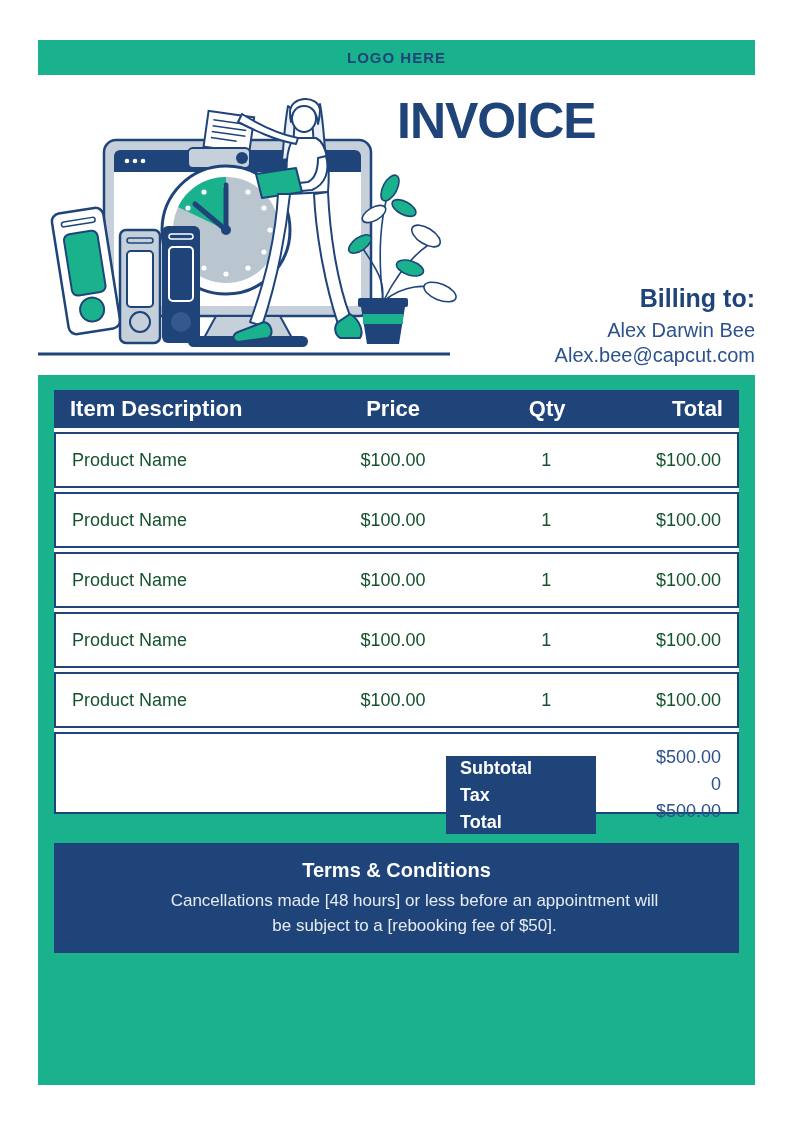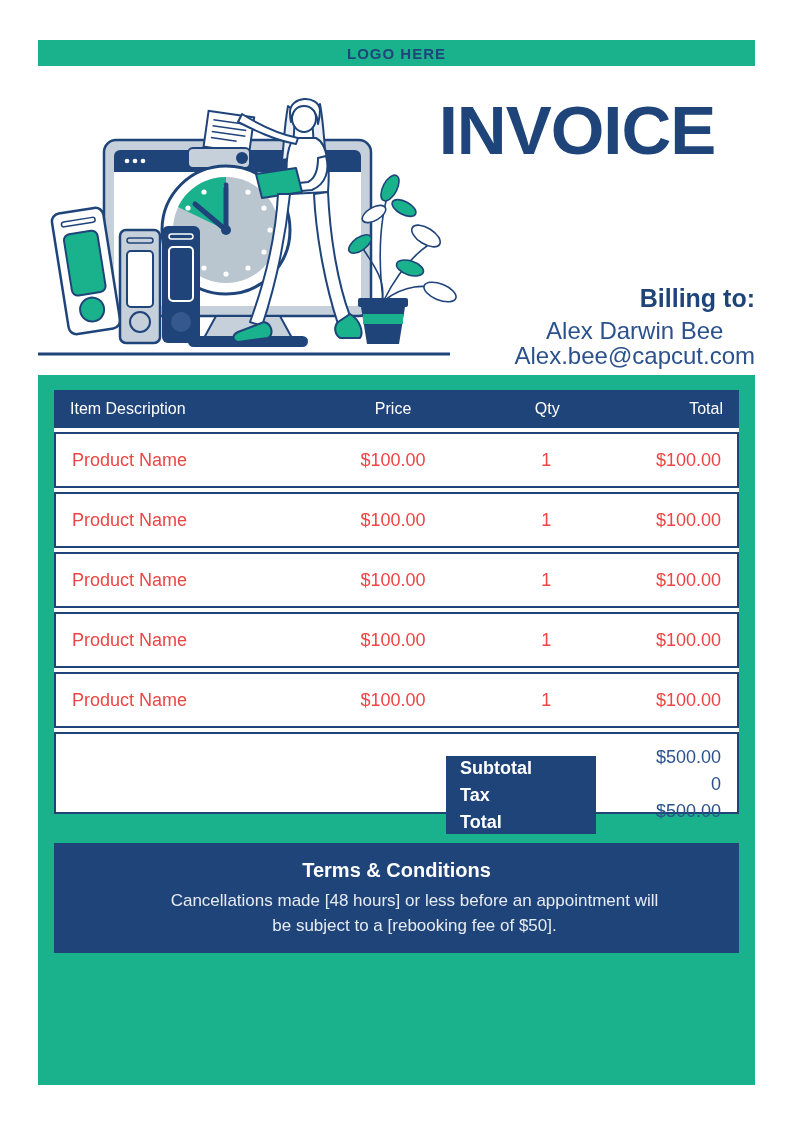--- a/index.html
+++ b/index.html
@@ -8,69 +8,69 @@
     width: 793px; height: 1122px;
     position: relative;
     font-family: "Liberation Sans", sans-serif;
     color: #2B528D;
     overflow: hidden;
   }
 
   
   .logo-bar {
     position: absolute; left: 38px; top: 40px;
-    width: 717px; height: 26px;
+    width: 717px; height: 35px;
     background: #19B28C;
     display: flex; align-items: center; justify-content: center;
   }
   .logo-bar span {
     font-size: 15px; font-weight: bold; letter-spacing: 1px;
     color: #1F447A;
   }
 
   
   .illustration {
     position: absolute; left: 38px; top: 86px;
     width: 420px; height: 272px;
   }
   .invoice-title {
     position: absolute; top: 96px; right: 36px;
-    width: 360px; text-align: center;
-    font-size: 69px; font-weight: bold; line-height: 1;
+    width: 360px; text-align: left;
+    font-size: 50px; font-weight: bold; line-height: 1;
     letter-spacing: -1px; color: #1F447A;
   }
   .billing {
     position: absolute; top: 248px; right: 38px;
     text-align: right; color: #2B528D; margin-top: 36px;
   }
   .billing .billing-heading {
     font-size: 25px; font-weight: bold; color: #1F447A; margin-bottom: 5px;
   }
-  .billing .billing-line { font-size: 24px; line-height: 25px; text-align: center; }
+  .billing .billing-line { font-size: 20px; line-height: 25px; }
 
   
   .main {
     position: absolute; left: 38px; top: 375px;
     width: 717px; height: 710px;
     background: #19B28C;
     padding: 15px 16px 0 16px;
   }
   .table-wrap { background: #ffffff; }
   .thead {
     background: #1F447A; color: #ffffff;
     height: 38px; display: grid;
     grid-template-columns: 37% 25% 20% 18%;
     align-items: center;
-    font-size: 16px; font-weight: normal;
+    font-size: 22px; font-weight: bold;
   }
   .row {
     background: #ffffff; border: 2px solid #1F447A;
     height: 56px; margin-top: 4px;
     display: grid; grid-template-columns: 37% 25% 20% 18%;
-    align-items: center; font-size: 18px; color: #ef4444;
+    align-items: center; font-size: 18px; color: #14532d;
   }
   .c-desc  { text-align: left;  padding-left: 16px; }
   .c-price { text-align: center; }
   .c-qty   { text-align: center; }
   .c-total { text-align: right; padding-right: 16px; }
 
   .summary {
     margin-top: 4px; height: 82px;
     background: #ffffff; border: 2px solid #1F447A;
     display: grid; grid-template-columns: 1fr 150px 141px;

